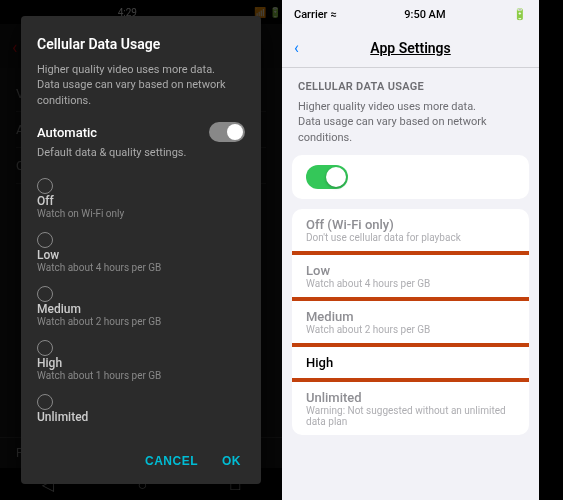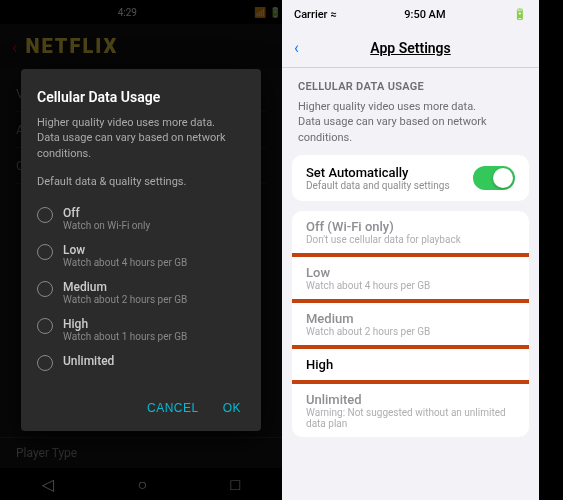--- a/index.html
+++ b/index.html
@@ -129,20 +129,21 @@
       right: 2px;
       transition: all 0.2s;
     }
 
     
     .radio-option {
       display: flex;
       align-items: flex-start;
       padding: 6px 0;
       cursor: pointer;
+      flex-direction: column;
     }
 
     .radio-circle {
       width: 16px;
       height: 16px;
       border: 1.5px solid #888;
       border-radius: 50%;
       margin-right: 10px;
       margin-top: 1px;
       flex-shrink: 0;
@@ -162,21 +163,21 @@
     .dialog-buttons {
       display: flex;
       justify-content: flex-end;
       gap: 16px;
       margin-top: 12px;
       padding-top: 8px;
     }
 
     .dialog-btn {
       font-size: 12px;
-      font-weight: 400;
+      font-weight: 700;
       color: #00bcd4;
       text-transform: uppercase;
       cursor: pointer;
       background: none;
       border: none;
       padding: 4px 4px;
       letter-spacing: 0.5px;
     }
 
     
@@ -389,20 +390,26 @@
     <div class="bg-label">Quality</div>
   </div>
 
   <div class="dialog-overlay">
     <div class="dialog">
       <div class="dialog-title">Cellular Data Usage</div>
       <div class="dialog-subtitle">
         Higher quality video uses more data.<br>Data usage can vary based on network conditions.
       </div>
 
+      <div class="toggle-row">
+        <span class="toggle-label-main">Automatic</span>
+        <div class="toggle-switch">
+          <div class="toggle-knob"></div>
+        </div>
+      </div>
       <div class="toggle-label-sub">Default data &amp; quality settings.</div>
 
       <div class="radio-option">
         <div class="radio-circle"></div>
         <div>
           <div class="radio-text-main">Off</div>
           <div class="radio-text-sub">Watch on Wi-Fi only</div>
         </div>
       </div>
 
@@ -471,24 +478,20 @@
   </div>
 
   <div class="ios-content">
     <div class="ios-section-header">CELLULAR DATA USAGE</div>
     <div class="ios-section-desc">
       Higher quality video uses more data.<br>Data usage can vary based on network conditions.
     </div>
 
     <div class="ios-card">
       <div class="ios-card-row">
-        <div>
-          <div class="ios-row-label">Set Automatically</div>
-          <div class="ios-row-sublabel">Default data and quality settings</div>
-        </div>
         <div class="ios-toggle">
           <div class="ios-toggle-knob"></div>
         </div>
       </div>
     </div>
 
     <div class="ios-list-section">
       <div class="ios-list-item">
         <div class="ios-list-item-main">Off (Wi-Fi only)</div>
         <div class="ios-list-item-sub">Don't use cellular data for playback</div>

